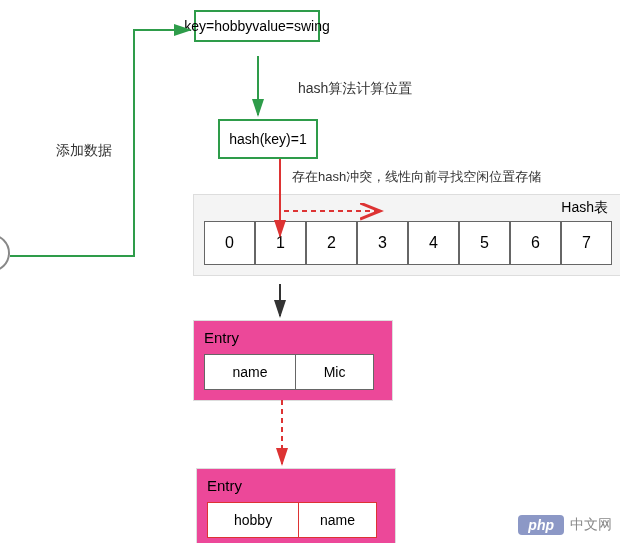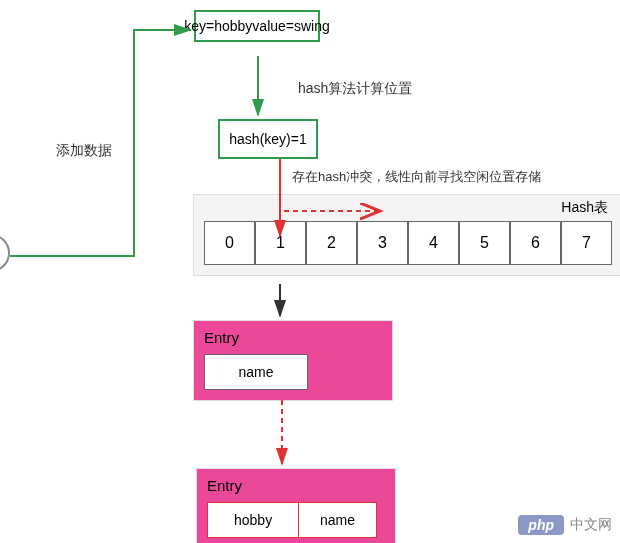--- a/index.html
+++ b/index.html
@@ -144,20 +144,21 @@
     <div class="cell">5</div>
     <div class="cell">6</div>
     <div class="cell">7</div>
   </div>
 </div>
 
 <div class="entry-box" style="left:193px; top:320px;">
   <div class="entry-label">Entry</div>
   <div class="entry-cells">
     <div class="entry-cell ec-left">name</div>
+    <div class="entry-cell ec-right">Mic</div>
   </div>
 </div>
 
 <div class="entry-box" style="left:196px; top:468px;">
   <div class="entry-label">Entry</div>
   <div class="entry-cells">
     <div class="entry-cell red-border ec-left">hobby</div>
     <div class="entry-cell red-border ec-right" style="border-left:none;">name</div>
   </div>
 </div>

